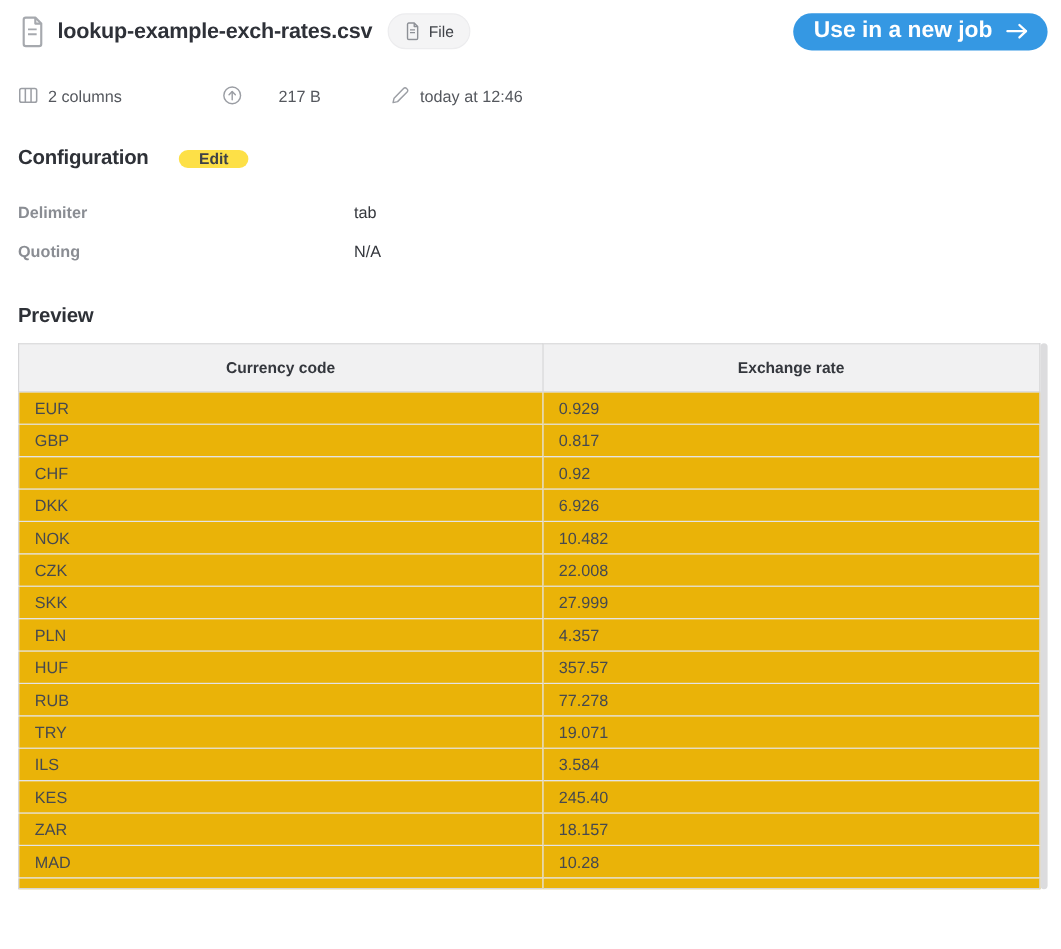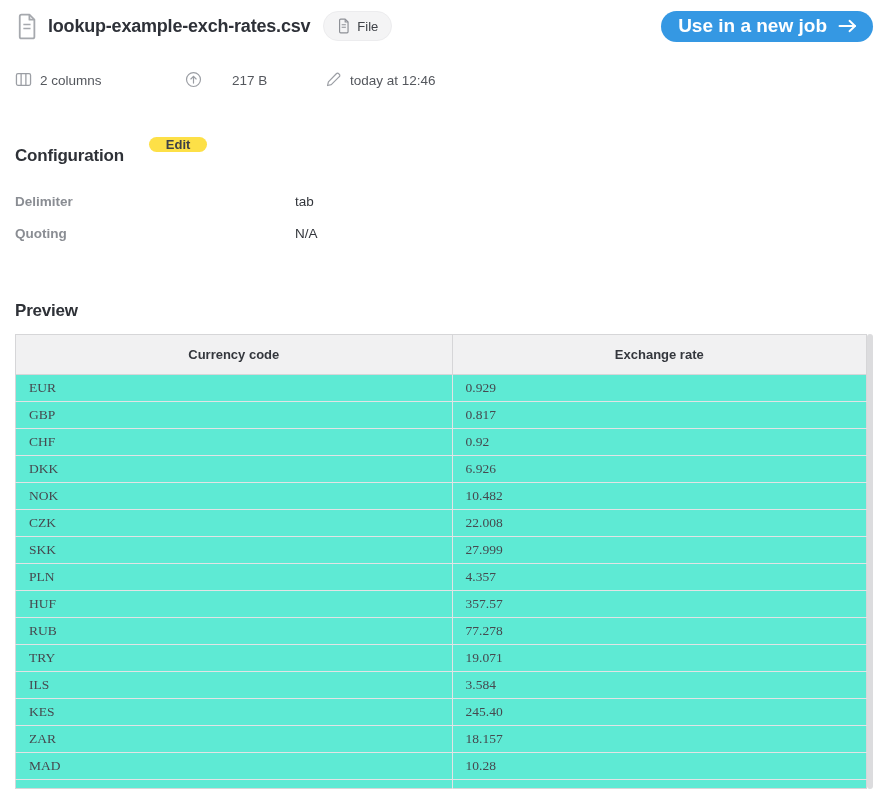--- a/index.html
+++ b/index.html
@@ -29,21 +29,21 @@
 
   
   .meta { display: flex; align-items: center; margin-top: 21px; font-size: 13.5px; color: #54575d; }
   .meta-item { display: flex; align-items: flex-end; gap: 8px; }
   .meta-item.m1 { width: 170px; }
   .meta-item.m2 { width: 140px; gap: 30px; }
   .meta-icon { display: inline-flex; flex: 0 0 auto; }
 
   
   .section-head { display: flex; align-items: center; margin-top: 34px; }
-  .section-title { font-size: 17px; font-weight: bold; color: #2e3137; letter-spacing: -0.2px; margin-top: 24px; }
+  .section-title { font-size: 17px; font-weight: bold; color: #2e3137; letter-spacing: -0.2px; }
   .edit-btn {
     margin-left: 25px; background: #fde047; border: none; border-radius: 15px;
     padding: 0 17px; height: 15px; font-size: 13px; font-weight: bold;
     font-family: inherit; color: #3e4147; cursor: pointer;
   }
 
   
   .config-rows { margin-top: 19px; }
   .config-row { display: flex; align-items: center; height: 32px; font-size: 13.5px; }
   .config-label { width: 280px; font-weight: bold; color: #8a8d93; }
@@ -53,21 +53,21 @@
 
   
   .table-wrap { position: relative; margin-top: 13px; width: 858px; }
   table { width: 852px; border-collapse: collapse; border: 1px solid #d6d6d8; table-layout: fixed; }
   th {
     background: #f1f1f2; font-weight: bold; color: #34373d; font-size: 13px;
     height: 28px; text-align: center; border: 1px solid #d6d6d8; padding: 12px 13px;
   }
   td {
     height: 27px; padding: 0 13px; color: #46494f; font-size: 13.5px;
-    border-bottom: 1px solid #e3e3e5; background: #5eead4; font-family: Liberation Serif, serif;
+    border-bottom: 1px solid #e3e3e5; background: #eab308;
   }
   td + td { border-left: 1px solid #e3e3e5; }
   .partial-row td { height: 9px; border-bottom: none; }
   .table-scrollbar {
     position: absolute; top: 0; right: 0; bottom: 0; width: 6px;
     background: #dcdcde; border-radius: 3px;
   }
 
   svg { display: block; }
 </style>

